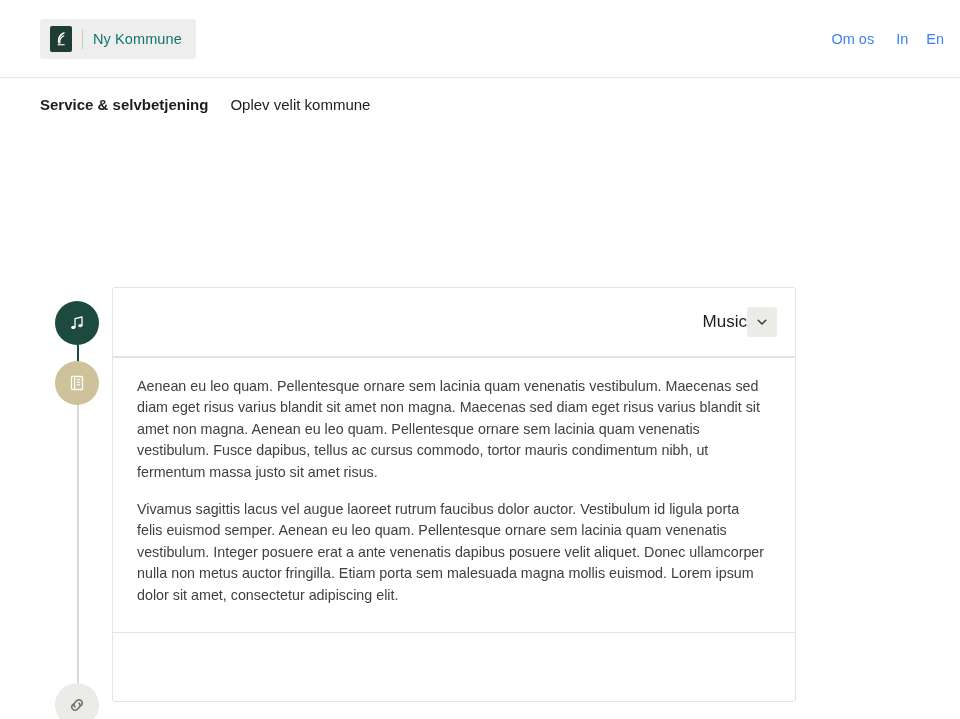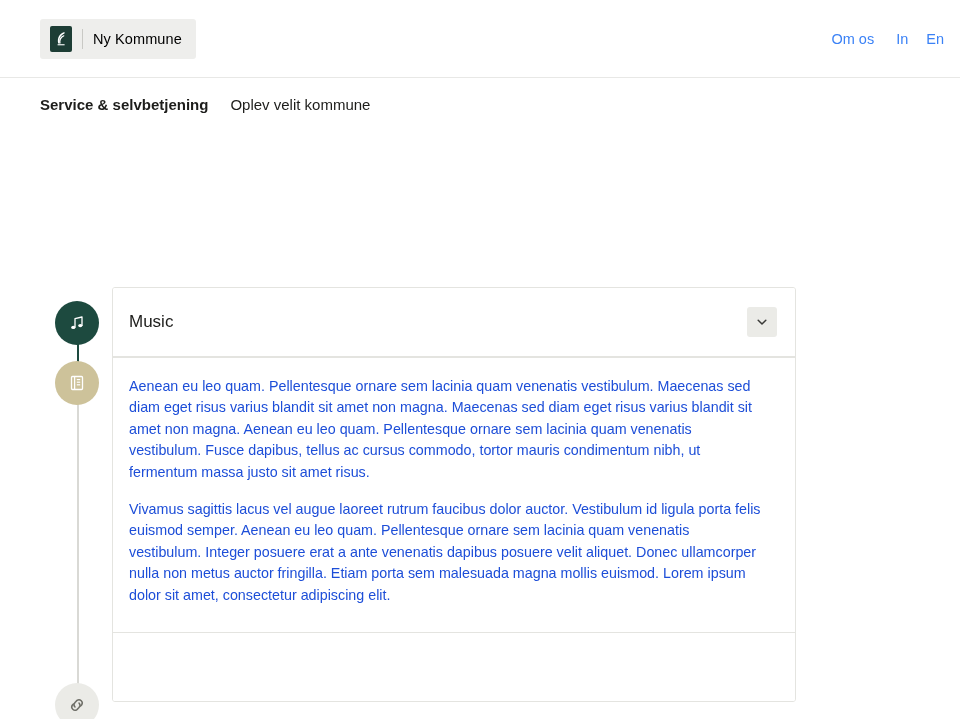--- a/index.html
+++ b/index.html
@@ -36,21 +36,21 @@
     display: flex; align-items: center; justify-content: center;
     margin-right: 10px;
   }
   .logo-mark svg { display: block; }
   .logo-divider {
     width: 1px; height: 20px; background: #c9c9c5;
     margin-right: 10px;
   }
   .logo-text {
     font-size: 14.5px;
-    color: #000000;
+    color: #0f766e;
     letter-spacing: .1px;
   }
   .header-right {
     margin-left: auto;
     margin-right: 16px;
     display: flex;
     align-items: center;
     gap: 22px;
     font-size: 14.5px;
   }
@@ -132,43 +132,44 @@
     overflow: hidden;
   }
   .acc-item + .acc-item { border-top: 1px solid #e4e4e0; }
   .acc-head {
     height: 68px;
     display: flex;
     align-items: center;
     padding: 0 18px 0 16px;
     cursor: pointer;
     background: #ffffff;
+    text-align: right;
   }
   .acc-head.open { background: #f7f7f5; }
   .acc-title {
     font-size: 17px;
     color: #1d1d1b;
     flex: 1;
   }
   .chev {
     width: 30px; height: 30px;
     background: #ebebe7;
     border-radius: 3px;
     display: flex; align-items: center; justify-content: center;
   }
   .acc-panel {
     padding: 6px 30px 26px 16px;
     border-top: 1px solid #e4e4e0;
     background: #fff;
   }
   .acc-panel p {
-    margin: 16px 0 0 0;
+    margin: 16px 0 0 8px;
     font-size: 14.3px;
     line-height: 21.4px;
-    color: #1d4ed8;
+    color: #404040;
   }
   .acc-panel p:first-child { margin-top: 12px; }
 </style>
 </head>
 <body>
 
 <div class="header">
   <div class="logo-box">
     <span class="logo-mark">
       <svg width="12" height="16" viewBox="0 0 12 16">

